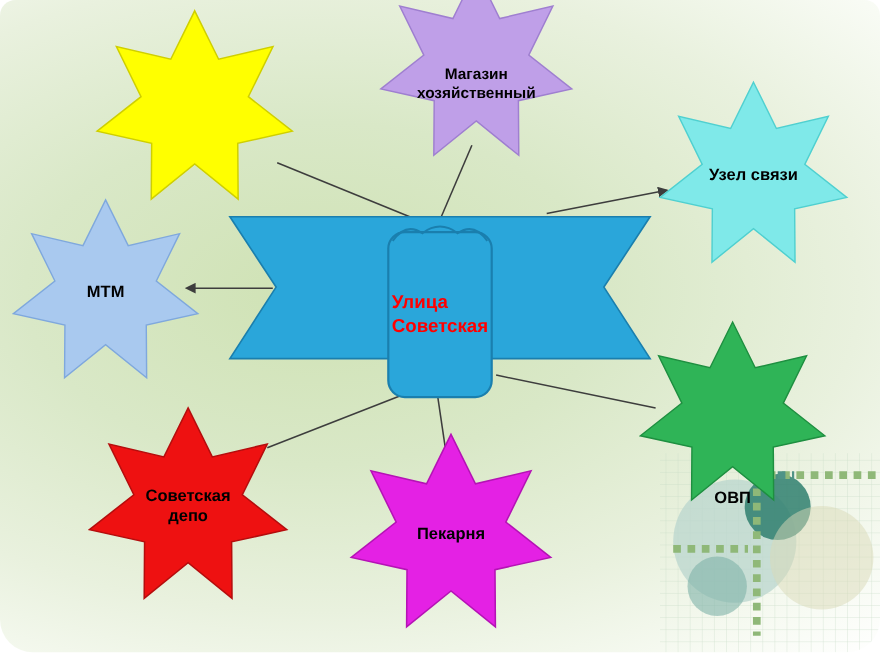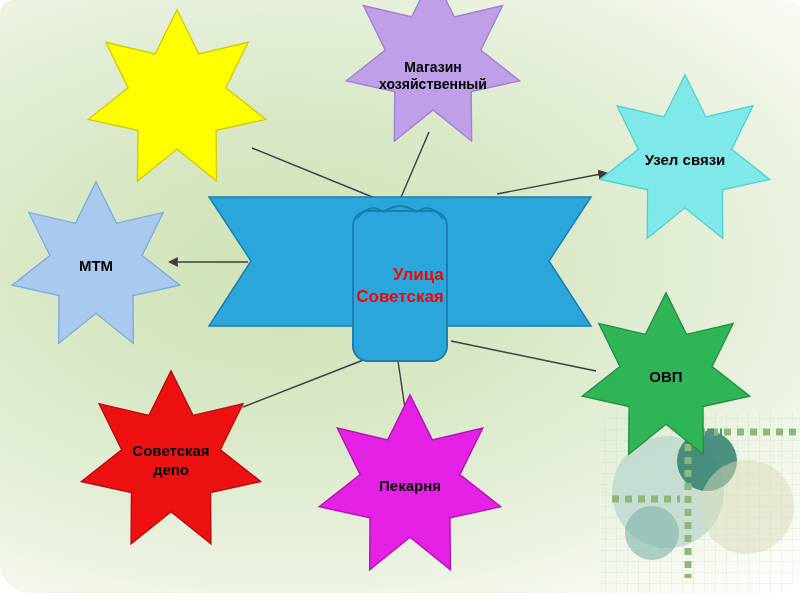--- a/index.html
+++ b/index.html
@@ -17,21 +17,21 @@
   .star-node > svg { position:absolute; left:0; top:0; width:100%; height:100%; }
   .star-use { stroke-width:1.5; }
   .star-label {
     position:relative; z-index:2; font-weight:bold; font-size:15px; line-height:1.25;
     color:#000; text-align:center; white-space:pre-line;
   }
   .star-label.small { font-size:14px; font-weight:600; }
   .center-label {
     position:absolute; left:352px; top:213px; width:96px; height:146px; z-index:5;
     display:flex; align-items:center; justify-content:center;
-    font-weight:bold; font-size:17px; line-height:1.3; text-align:right; white-space:pre-line;
+    font-weight:bold; font-size:17px; line-height:1.3; text-align:left; white-space:pre-line;
   }
   .connector { stroke:#3d3d3d; stroke-width:1.4; }
   .dots { stroke-width:7; stroke-dasharray:7 6; fill:none; }
 </style>
 </head>
 <body>
 
 <div class="slide">
 
   <svg class="layer" width="800" height="600" viewBox="0 0 800 600">
@@ -98,21 +98,21 @@
     <span class="star-label">Узел связи</span>
   </div>
 
   <div class="star-node" style="left:10px; top:180px;  width:172px; height:172px;">
     <svg viewBox="0 0 200 200">
       <use href="#star7" width="200" height="200" class="star-use" fill="#a9c9ef" stroke="#7fa8dd"></use>
     </svg>
     <span class="star-label">МТМ</span>
   </div>
 
-  <div class="star-node" style="left:580px; top:291px; width:172px; height:172px;">
+  <div class="star-node" style="left:580px; top:291px; width:172px; height:172px;align-items:flex-end;">
     <svg viewBox="0 0 200 200">
       <use href="#star7" width="200" height="200" class="star-use" fill="#2fb457" stroke="#1e8f40"></use>
     </svg>
     <span class="star-label">ОВП</span>
   </div>
 
   <div class="star-node" style="left:79px; top:369px;  width:184px; height:184px;">
     <svg viewBox="0 0 200 200">
       <use href="#star7" width="200" height="200" class="star-use" fill="#ee1111" stroke="#b50d0d"></use>
     </svg>

